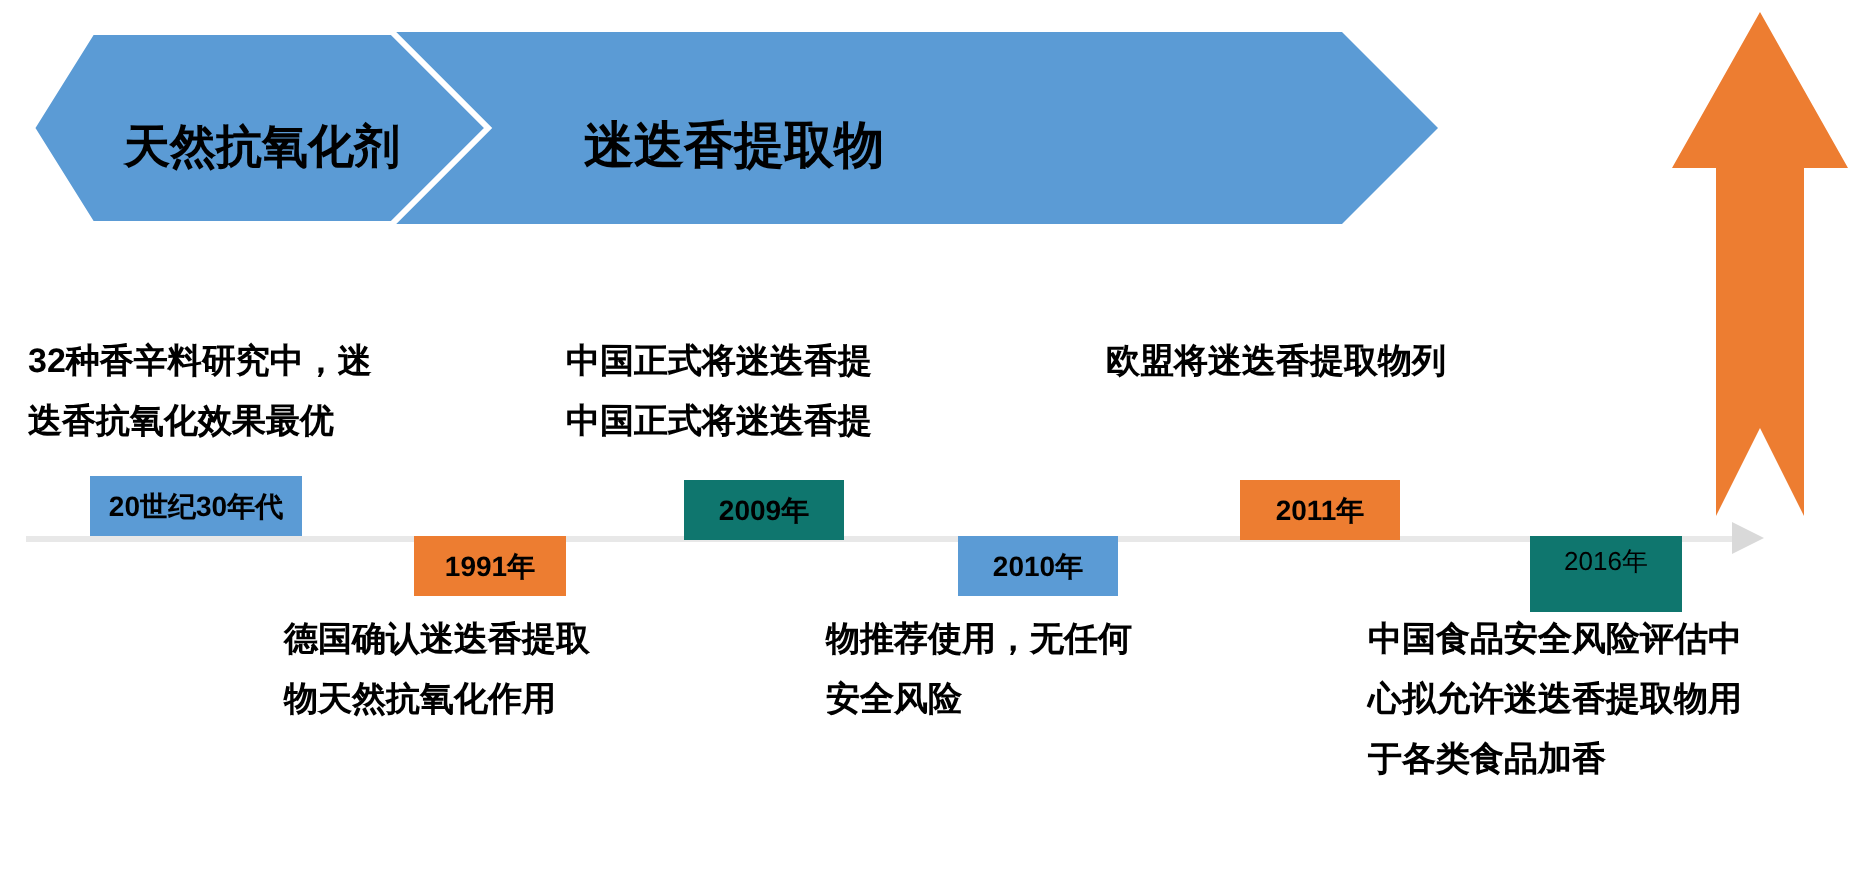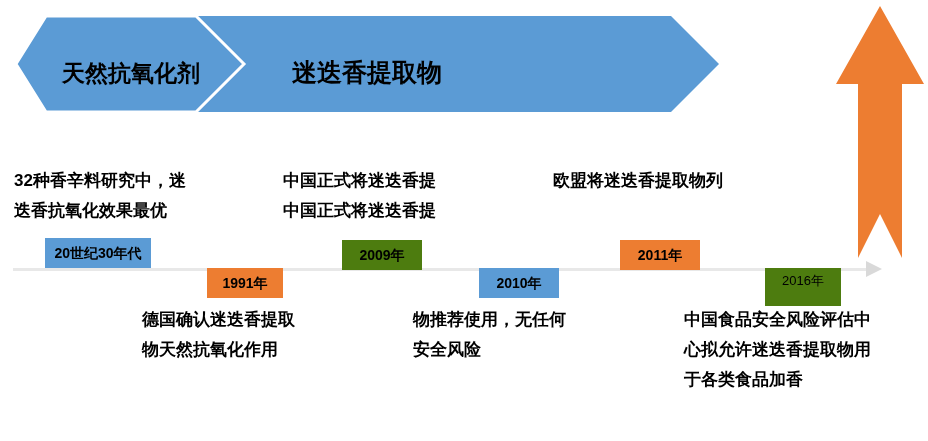--- a/index.html
+++ b/index.html
@@ -48,21 +48,21 @@
     height:30px;
     line-height:30px;
     text-align:center;
     font-size:14px;
     font-weight:bold;
     color:#000000;
     white-space:nowrap;
   }
   .chip.blue{background:#5B9BD5;}
   .chip.orange{background:#ED7D31;}
-  .chip.gray{background:#4d7c0f;}
+  .chip.gray{background:#0f766e;}
   .chip.small{font-size:13px;font-weight:normal;}
 
   #chip-1930{left:45px;top:238px;width:106px;}
   #chip-1991{left:207px;top:268px;width:76px;}
   #chip-2009{left:342px;top:240px;width:80px;}
   #chip-2010{left:479px;top:268px;width:80px;}
   #chip-2011{left:620px;top:240px;width:80px;text-align:center;}
   #chip-2016{left:765px;top:268px;width:76px;height:38px;line-height:26px;}
 
   

